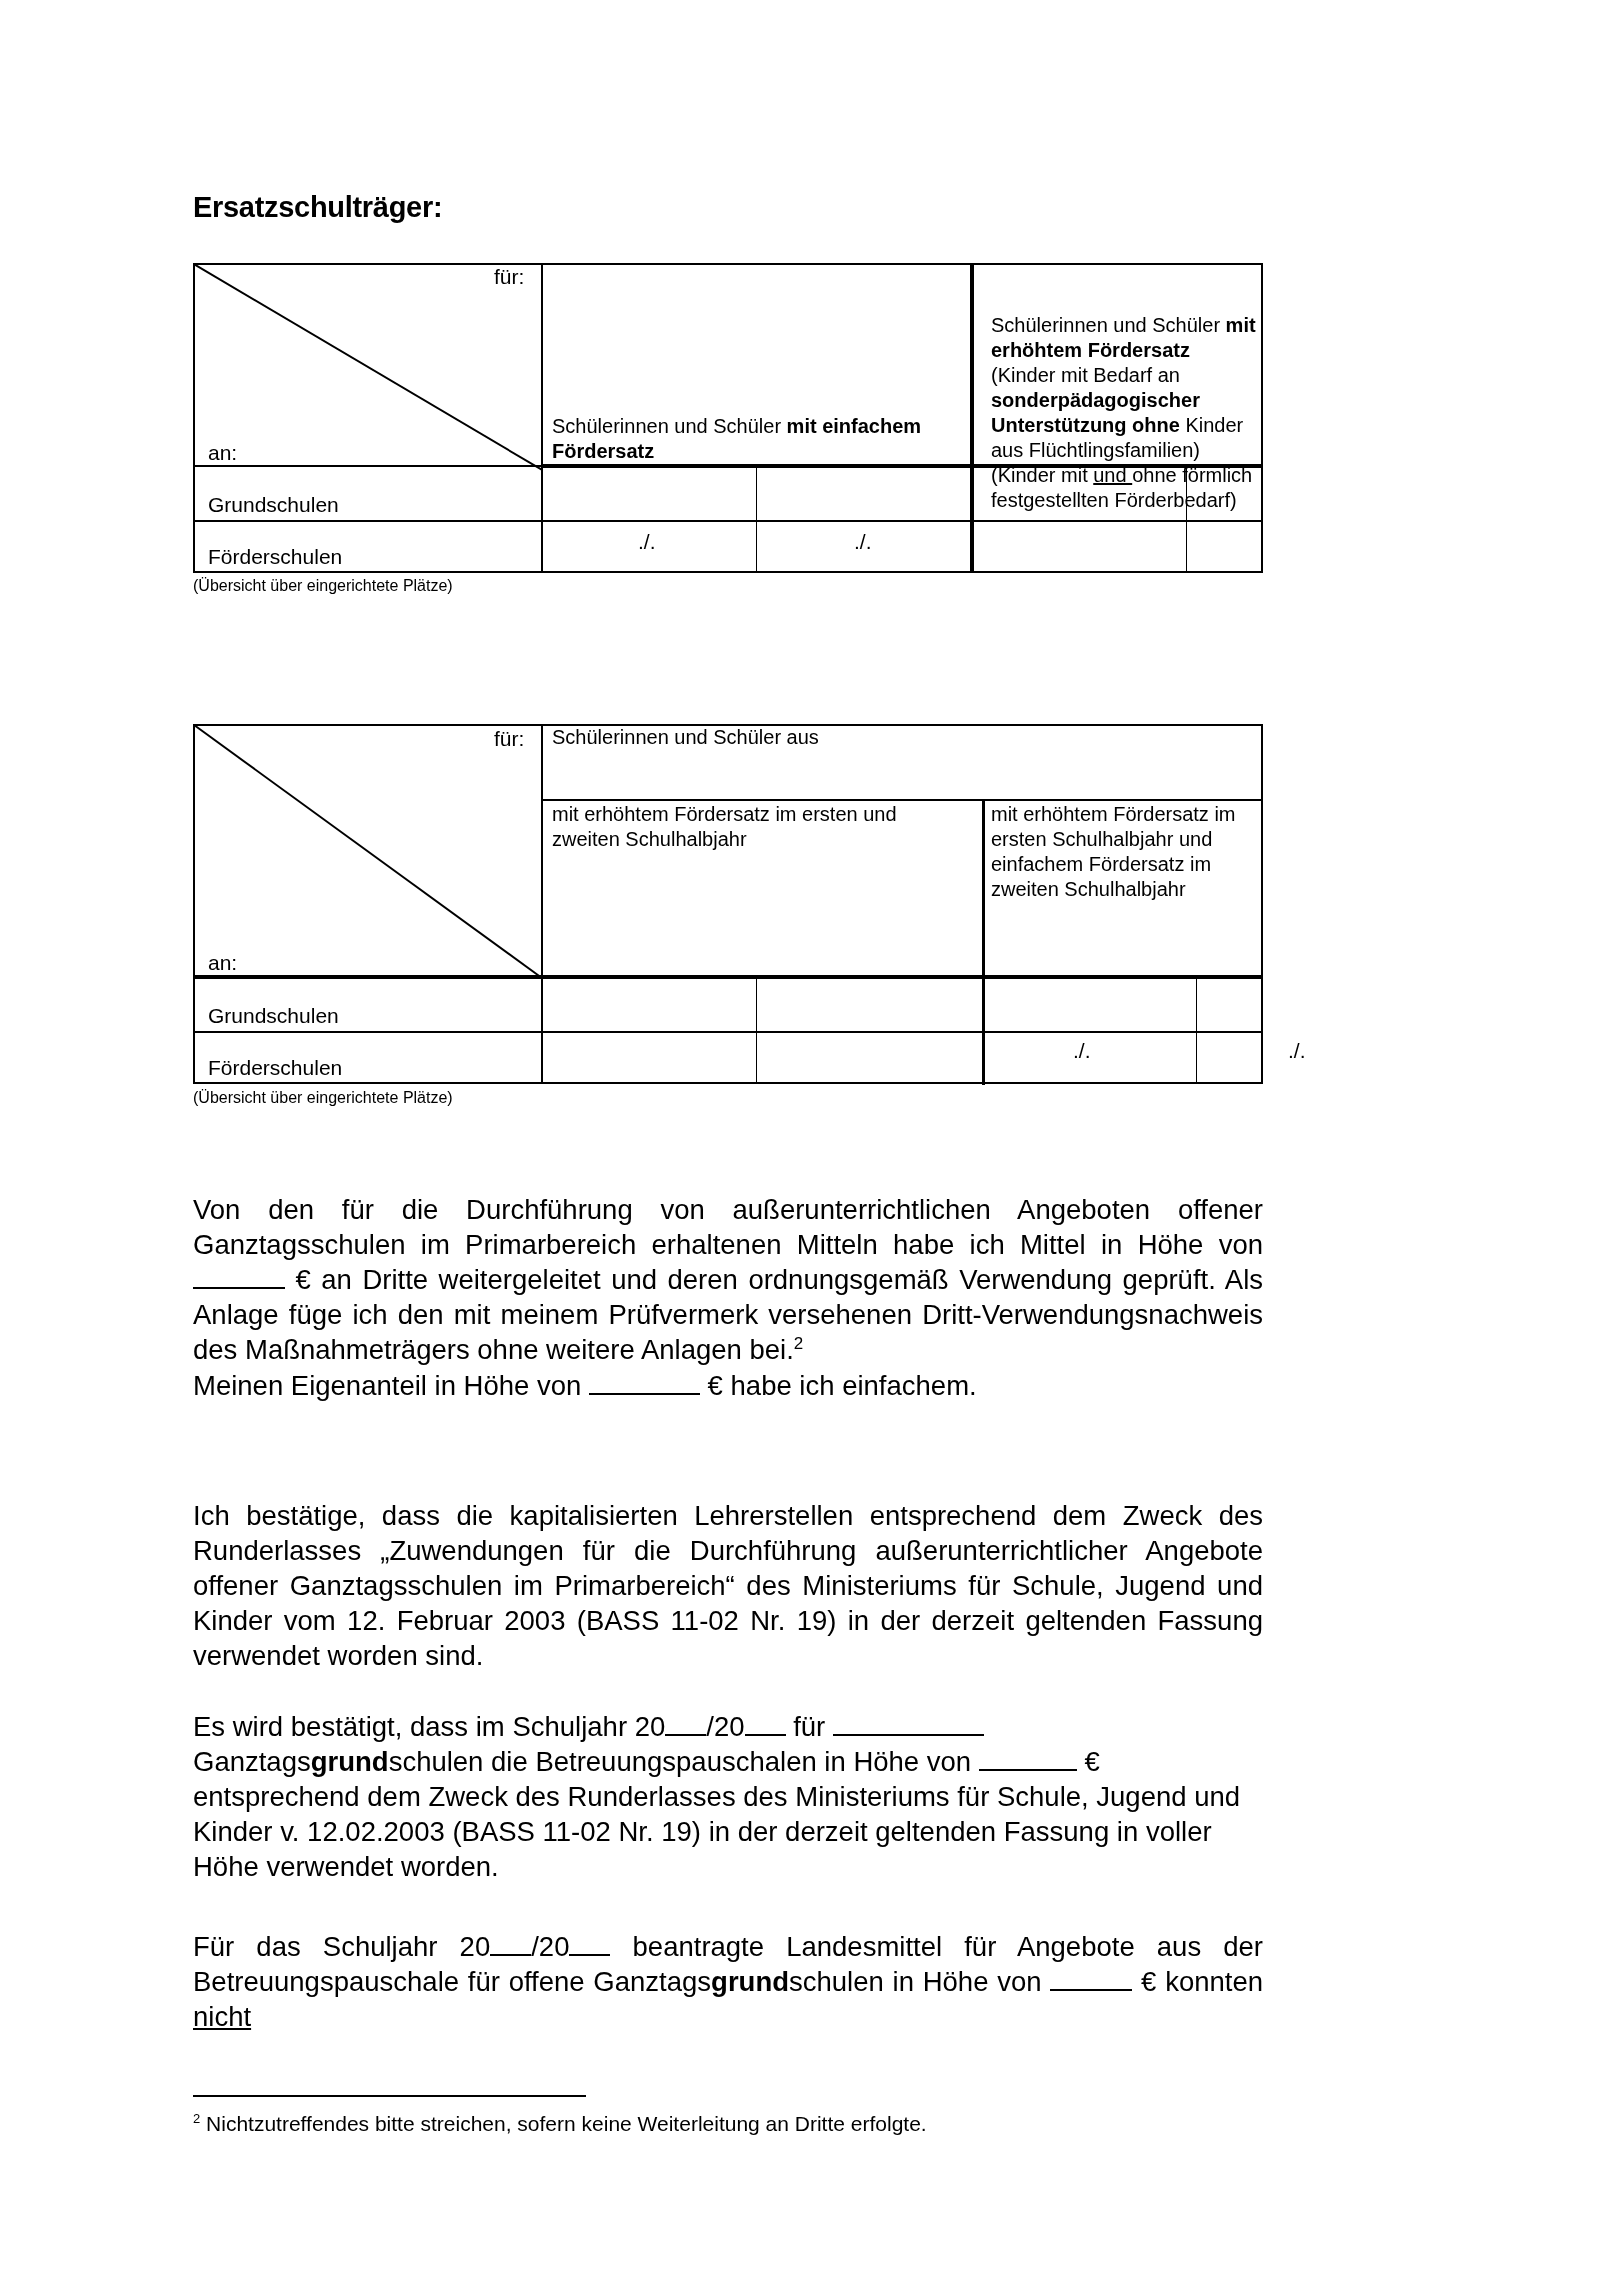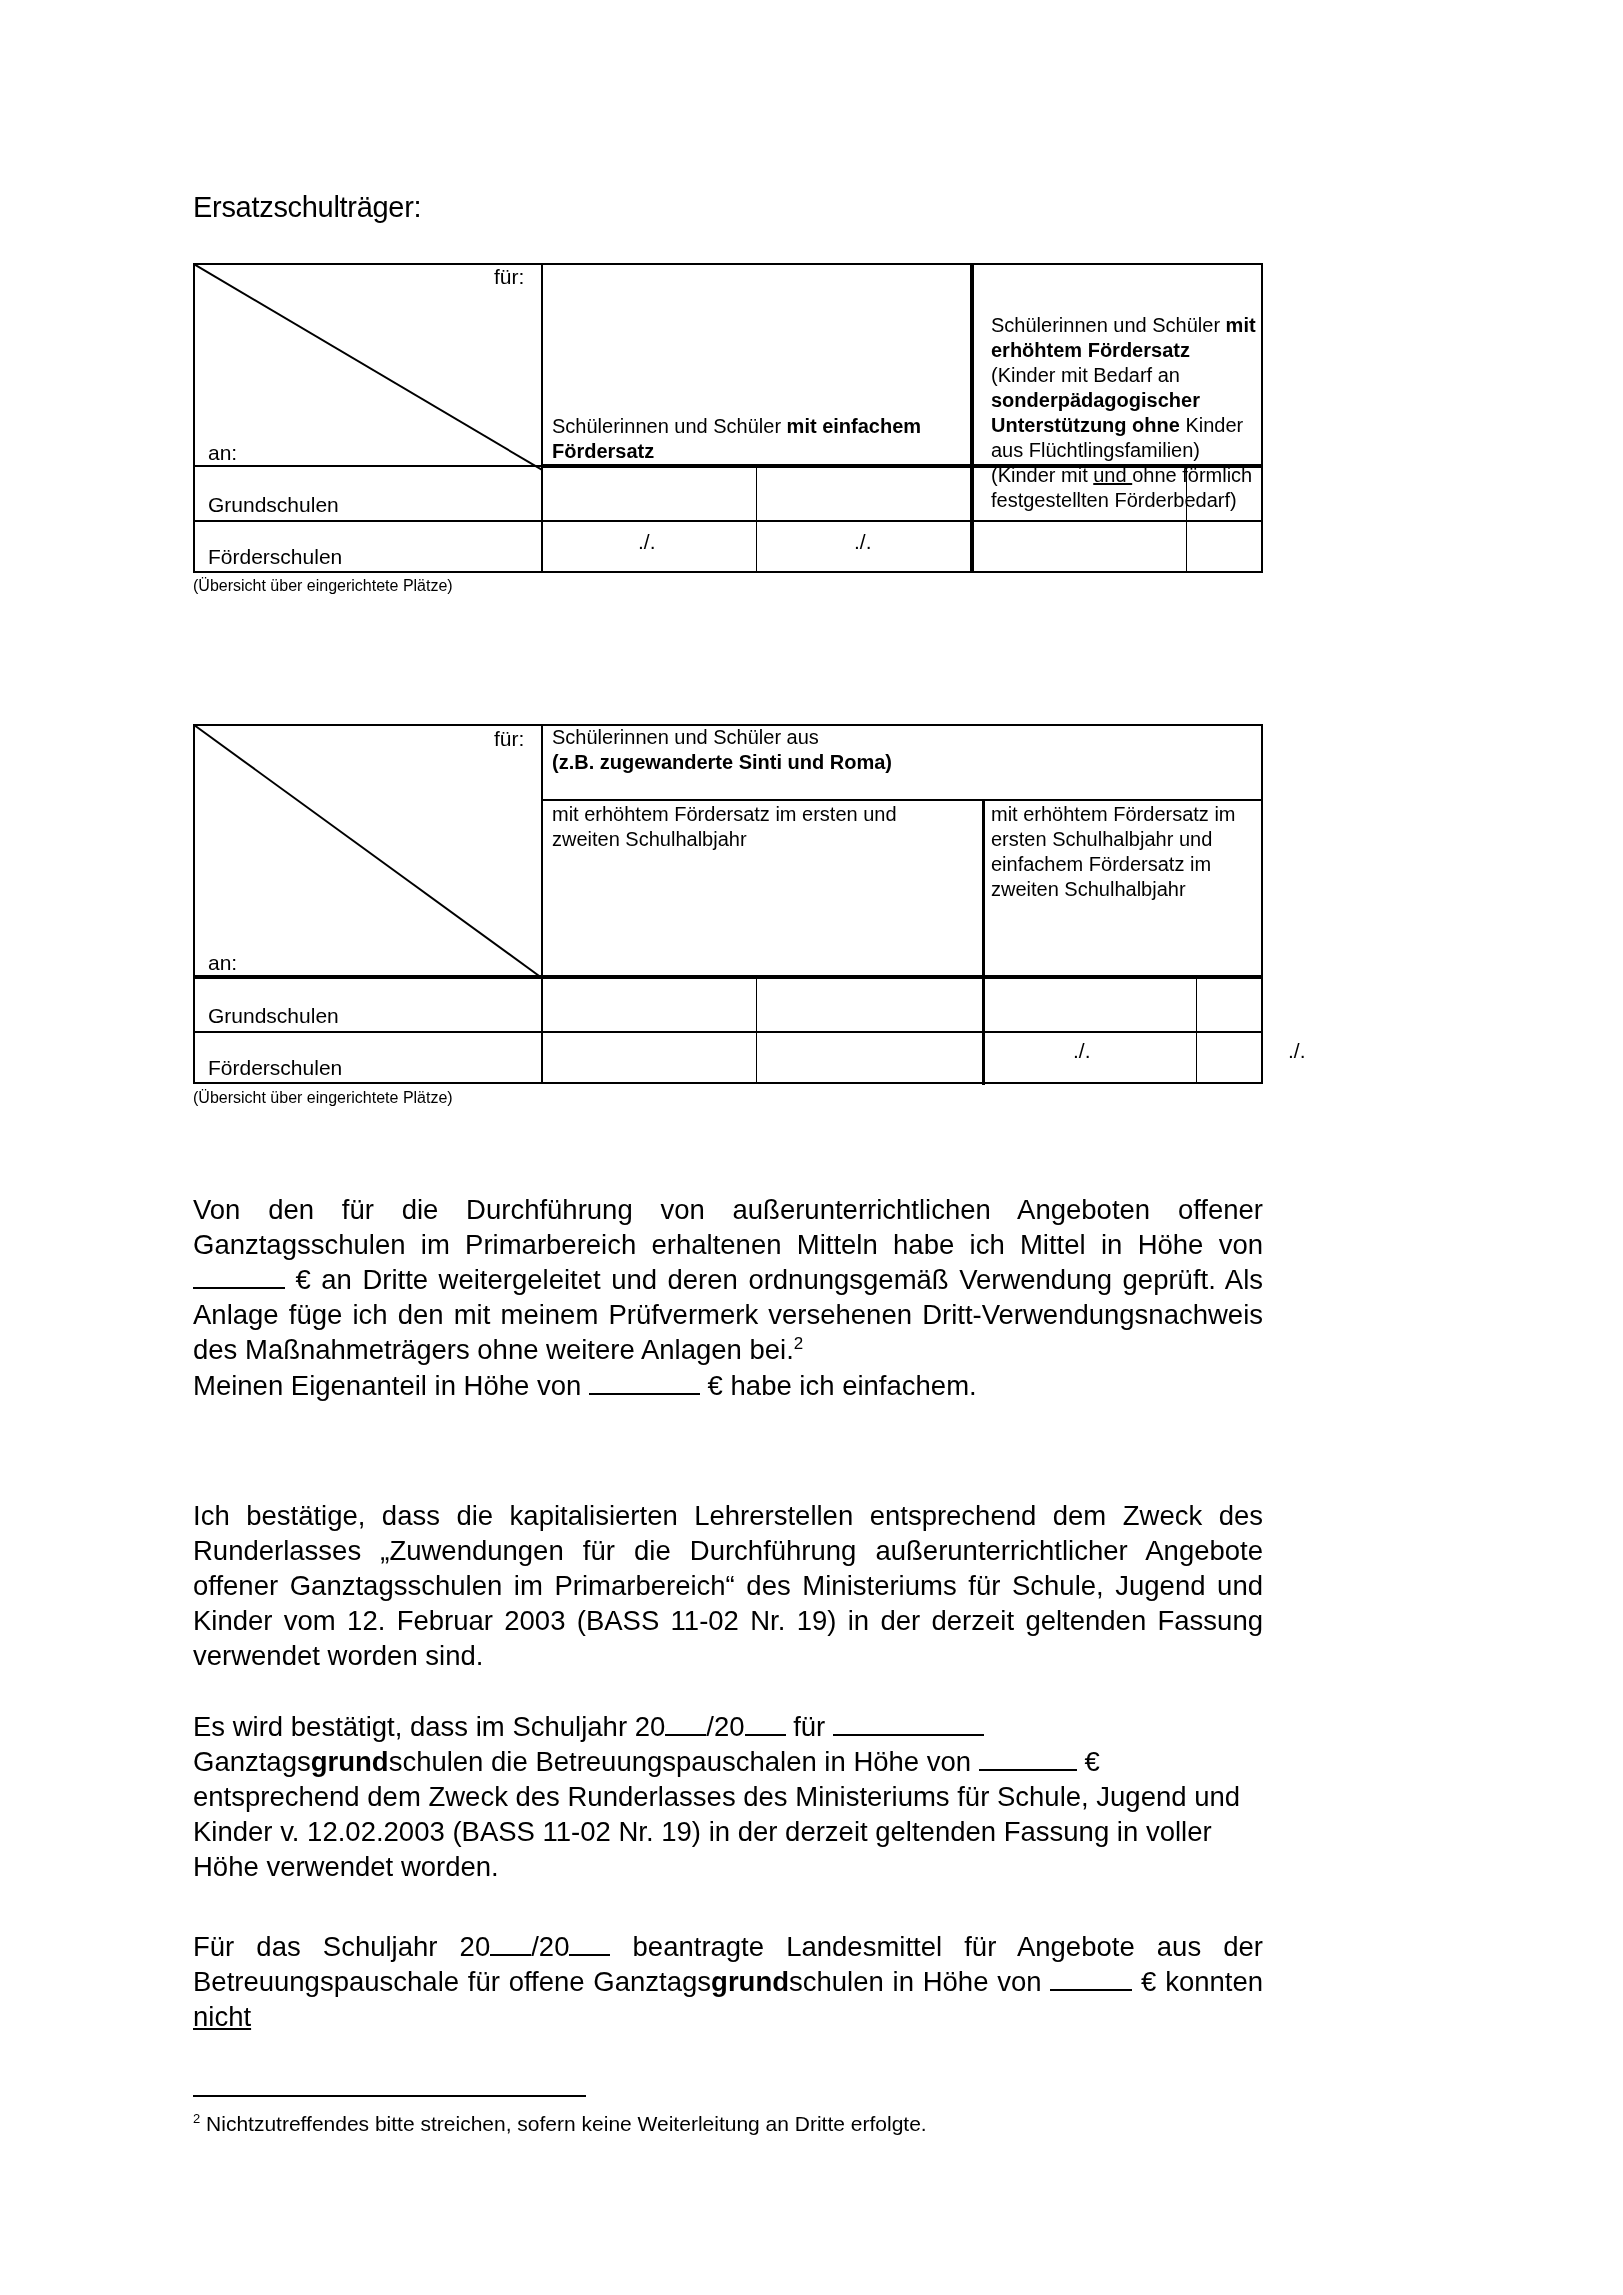--- a/index.html
+++ b/index.html
@@ -1,19 +1,19 @@
 <!DOCTYPE html>
 <html style="font-size:10.5px"><head>
 <meta charset="utf-8">
 <style>
   html, body { margin: 0; padding: 0; background: #ffffff; }
   body { width: 1623px; height: 2295px; position: relative; overflow: hidden;
          font-family: "Liberation Sans", "DejaVu Sans", sans-serif; color: #000; }
   .abs { position: absolute; }
-  .heading { left: 193px; top: 191px; font-size: 29px; font-weight: normal; letter-spacing: -0.3px; }
+  .heading { left: 193px; top: 191px; font-size: 29px; font-weight: bold; letter-spacing: -0.3px; }
 
   
   .tbl { position: absolute; border: 2px solid #000; box-sizing: border-box; }
   .line { position: absolute; background: #000; }
   .cell-text { position: absolute; font-size: 21px; line-height: 25px; }
   .small { font-size: 20px; line-height: 25px; }
   .caption { font-size: 16px; }
 
   .para { position: absolute; left: 193px; width: 1070px; font-size: 27.5px; line-height: 35px; text-align: justify; }
   .para.left { text-align: left; }
@@ -82,21 +82,20 @@
   <div class="line" style="left:1196px; top:978px; width:1.3px; height:106px;"></div>
   <div class="line" style="left:541px; top:799px; width:722px; height:2px;"></div>
   <div class="line" style="left:193px; top:975px; width:1070px; height:3.9px;"></div>
   <div class="line" style="left:193px; top:1031px; width:1070px; height:2px;"></div>
 
   <div class="cell-text" style="left:494px; top:726px;">für:</div>
   <div class="cell-text" style="left:208px; top:950px;">an:</div>
 
   <div class="cell-text small" style="left:552px; top:725px; width:707px;">
     <div>Schülerinnen und Schüler aus</div>
-    <div style="font-weight:bold;">(z.B. zugewanderte Sinti und Roma)</div>
   </div>
   <div class="cell-text small" style="left:552px; top:802px; width:406px;">mit erhöhtem Fördersatz im ersten und zweiten Schulhalbjahr</div>
   <div class="cell-text small" style="left:991px; top:802px; width:268px;">mit erhöhtem Fördersatz im ersten Schulhalbjahr und einfachem Fördersatz im zweiten Schulhalbjahr</div>
 
   <div class="cell-text" style="left:208px; top:1003px;">Grundschulen</div>
   <div class="cell-text" style="left:208px; top:1055px;">Förderschulen</div>
 
   <div class="abs" style="left:543px; top:979px; width:213px; height:52px;"></div>
   <div class="abs" style="left:757px; top:979px; width:224px; height:52px;"></div>
   <div class="abs" style="left:984px; top:979px; width:212px; height:52px;"></div>

